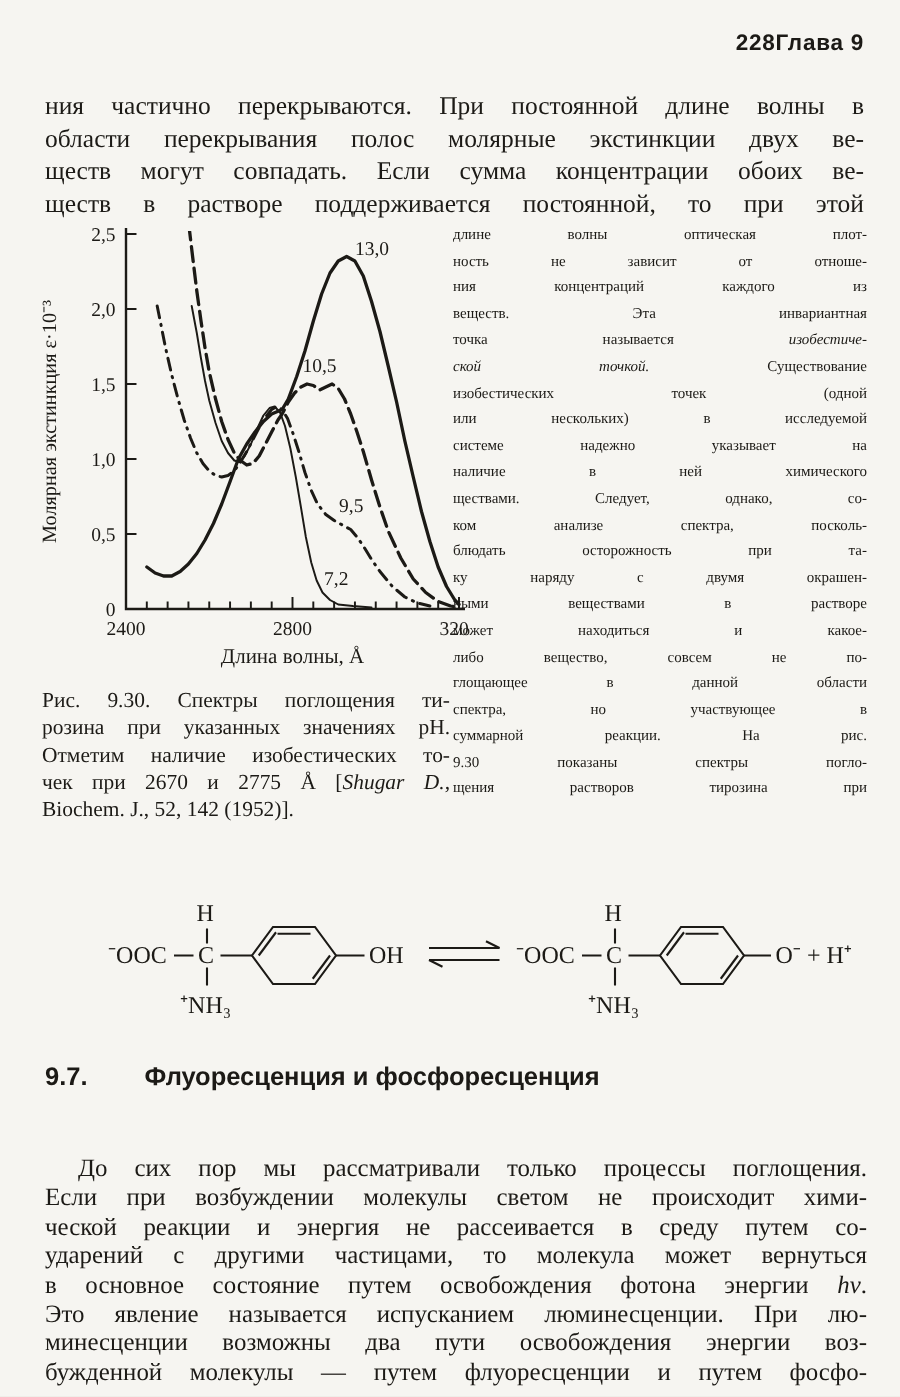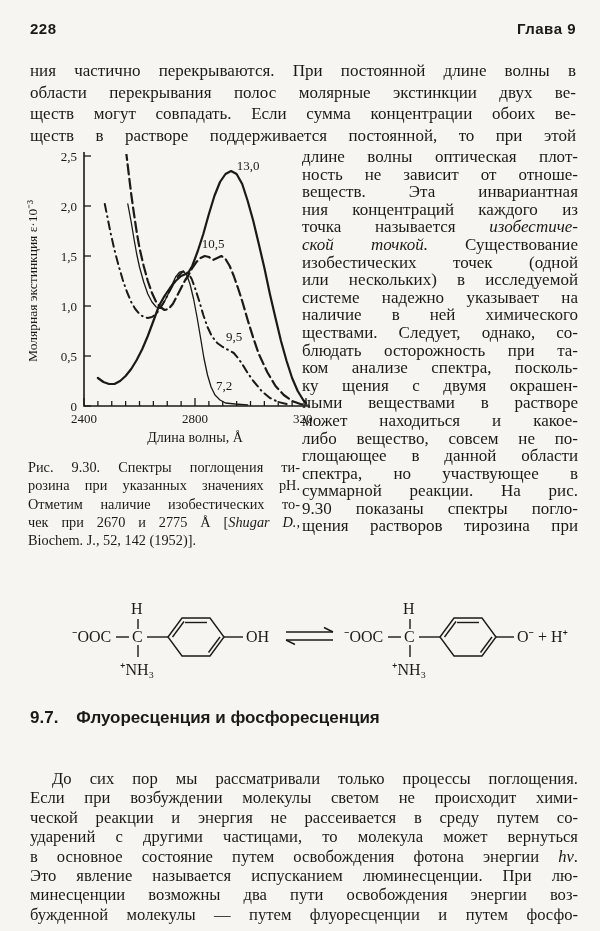--- a/index.html
+++ b/index.html
@@ -1,29 +1,29 @@
 <!DOCTYPE html>
 <html><head>
 <meta charset="utf-8">
 <style>
   html,body{margin:0;padding:0;background:#e9e7e2;}
   .page{position:relative;width:600px;height:931px;background:#f6f5f1;color:#1c1a16;
         font-family:"Liberation Serif", serif;overflow:hidden;}
-  .hdr{position:absolute;top:20px;left:30px;right:24px;display:flex;justify-content:space-between;
+  .hdr{position:absolute;top:20px;left:30px;right:24px;display:flex;justify-content:flex-end;
        font-family:"Liberation Sans", sans-serif;font-weight:bold;font-size:15px;letter-spacing:.5px;}
   .block{position:absolute;}
   .tline{text-align:justify;text-align-last:justify;}
   .tline.last{text-align-last:left;}
   .para1{top:60px;left:30px;width:546px;font-size:17px;line-height:21.7px;}
-  .rightcol{top:148px;left:302px;width:276px;font-size:17px;line-height:17.6px;}
+  .rightcol{top:148px;left:302px;width:276px;font-size:10px;line-height:17.6px;}
   .caption{top:458px;left:28px;width:272px;font-size:14.3px;line-height:18.3px;}
   .mid{top:552px;left:30px;width:546px;font-size:16.8px;line-height:21.5px;}
   .para2{top:735px;left:30px;width:548px;font-size:16.6px;line-height:19.4px;}
   .para2 .tline:first-child{text-indent:22px;margin-top:34px;}
-  .section{top:708px;left:30px;width:548px;display:flex;gap:18px;
+  .section{top:708px;left:30px;width:548px;display:flex;gap:38px;
            font-family:"Liberation Sans", sans-serif;font-weight:bold;font-size:17px;}
   .figchart{top:142px;left:24px;width:288px;height:318px;}
   .molec{top:597px;left:30px;width:540px;height:94px;}
   svg text{fill:#1c1a16;}
   i{font-style:italic;} b{font-weight:normal;}
 </style>
 </head>
 <body>
 
 <div class="page">
@@ -95,32 +95,32 @@
         <path d="M80.8,62.0 L83.6,76.0 L86.4,90.0 L90.5,108.0 L94.7,124.0 L98.8,138.0 L103.0,150.0 L107.2,160.0 L111.3,167.0 L115.5,172.0 L119.7,175.0 L123.8,176.0 L128.0,175.0 L132.2,172.0 L136.3,166.0 L140.5,159.0 L144.6,151.0 L148.8,143.0 L153.0,136.0 L157.1,131.0 L160.5,129.0 L164.1,131.0 L167.7,137.0 L171.0,146.0 L175.2,159.0 L179.3,173.0 L183.5,185.0 L187.7,194.0 L193.2,201.0 L198.8,205.0 L204.3,208.0 L209.8,211.0 L214.0,216.0 L218.2,222.0 L223.7,231.0 L229.3,239.0 L237.6,249.0 L245.9,256.0 L254.3,260.0 L262.6,262.0" fill="none" stroke="#1c1a16" stroke-width="2" stroke-linejoin="round" stroke-linecap="round" clip-path="url(#plotclip)" stroke-dasharray="8 4.5 0.8 4.5"></path>
         <text x="202.08" y="199" font-family="Liberation Serif, serif" font-size="13">9,5</text>
         <path d="M103.8,62.0 L107.2,80.0 L110.0,97.0 L112.7,112.0 L115.5,125.0 L119.7,140.0 L123.8,152.0 L128.0,160.0 L132.2,165.0 L135.5,166.0 L139.1,162.0 L143.3,154.0 L147.4,144.0 L151.6,135.0 L155.7,130.0 L159.1,129.0 L162.7,133.0 L166.0,142.0 L169.6,157.0 L173.2,176.0 L176.6,196.0 L179.9,216.0 L183.5,233.0 L187.1,245.0 L191.0,253.0 L196.0,258.0 L201.5,261.0 L211.2,262.0 L223.7,263.0" fill="none" stroke="#1c1a16" stroke-width="1.3" stroke-linejoin="round" stroke-linecap="round" clip-path="url(#plotclip)"></path>
         <text x="192.09" y="248" font-family="Liberation Serif, serif" font-size="13">7,2</text>
       </svg>
   </div>
 
   <div class="block rightcol">
       <div class="tline">длине волны оптическая плот-</div>
       <div class="tline">ность не зависит от отноше-</div>
+      <div class="tline">ния концентраций каждого из</div>
       <div class="tline">веществ. Эта инвариантная</div>
-      <div class="tline">ния концентраций каждого из</div>
       <div class="tline">точка называется <i>изобестиче-</i></div>
       <div class="tline"><i>ской точкой.</i> Существование</div>
       <div class="tline">изобестических точек (одной</div>
       <div class="tline">или нескольких) в исследуемой</div>
       <div class="tline">системе надежно указывает на</div>
       <div class="tline">наличие в ней химического</div>
       <div class="tline">ществами. Следует, однако, со-</div>
+      <div class="tline">ком анализе спектра, посколь-</div>
       <div class="tline">блюдать осторожность при та-</div>
-      <div class="tline">ком анализе спектра, посколь-</div>
-      <div class="tline">ку щения с двумя окрашен-</div>
+      <div class="tline">ку наряду с двумя окрашен-</div>
       <div class="tline">ными веществами в растворе</div>
       <div class="tline">может находиться и какое-</div>
       <div class="tline">либо вещество, совсем не по-</div>
       <div class="tline">глощающее в данной области</div>
       <div class="tline">спектра, но участвующее в</div>
       <div class="tline">суммарной реакции. На рис.</div>
       <div class="tline">9.30 показаны спектры погло-</div>
       <div class="tline">щения растворов тирозина при</div>
     </div>
 

